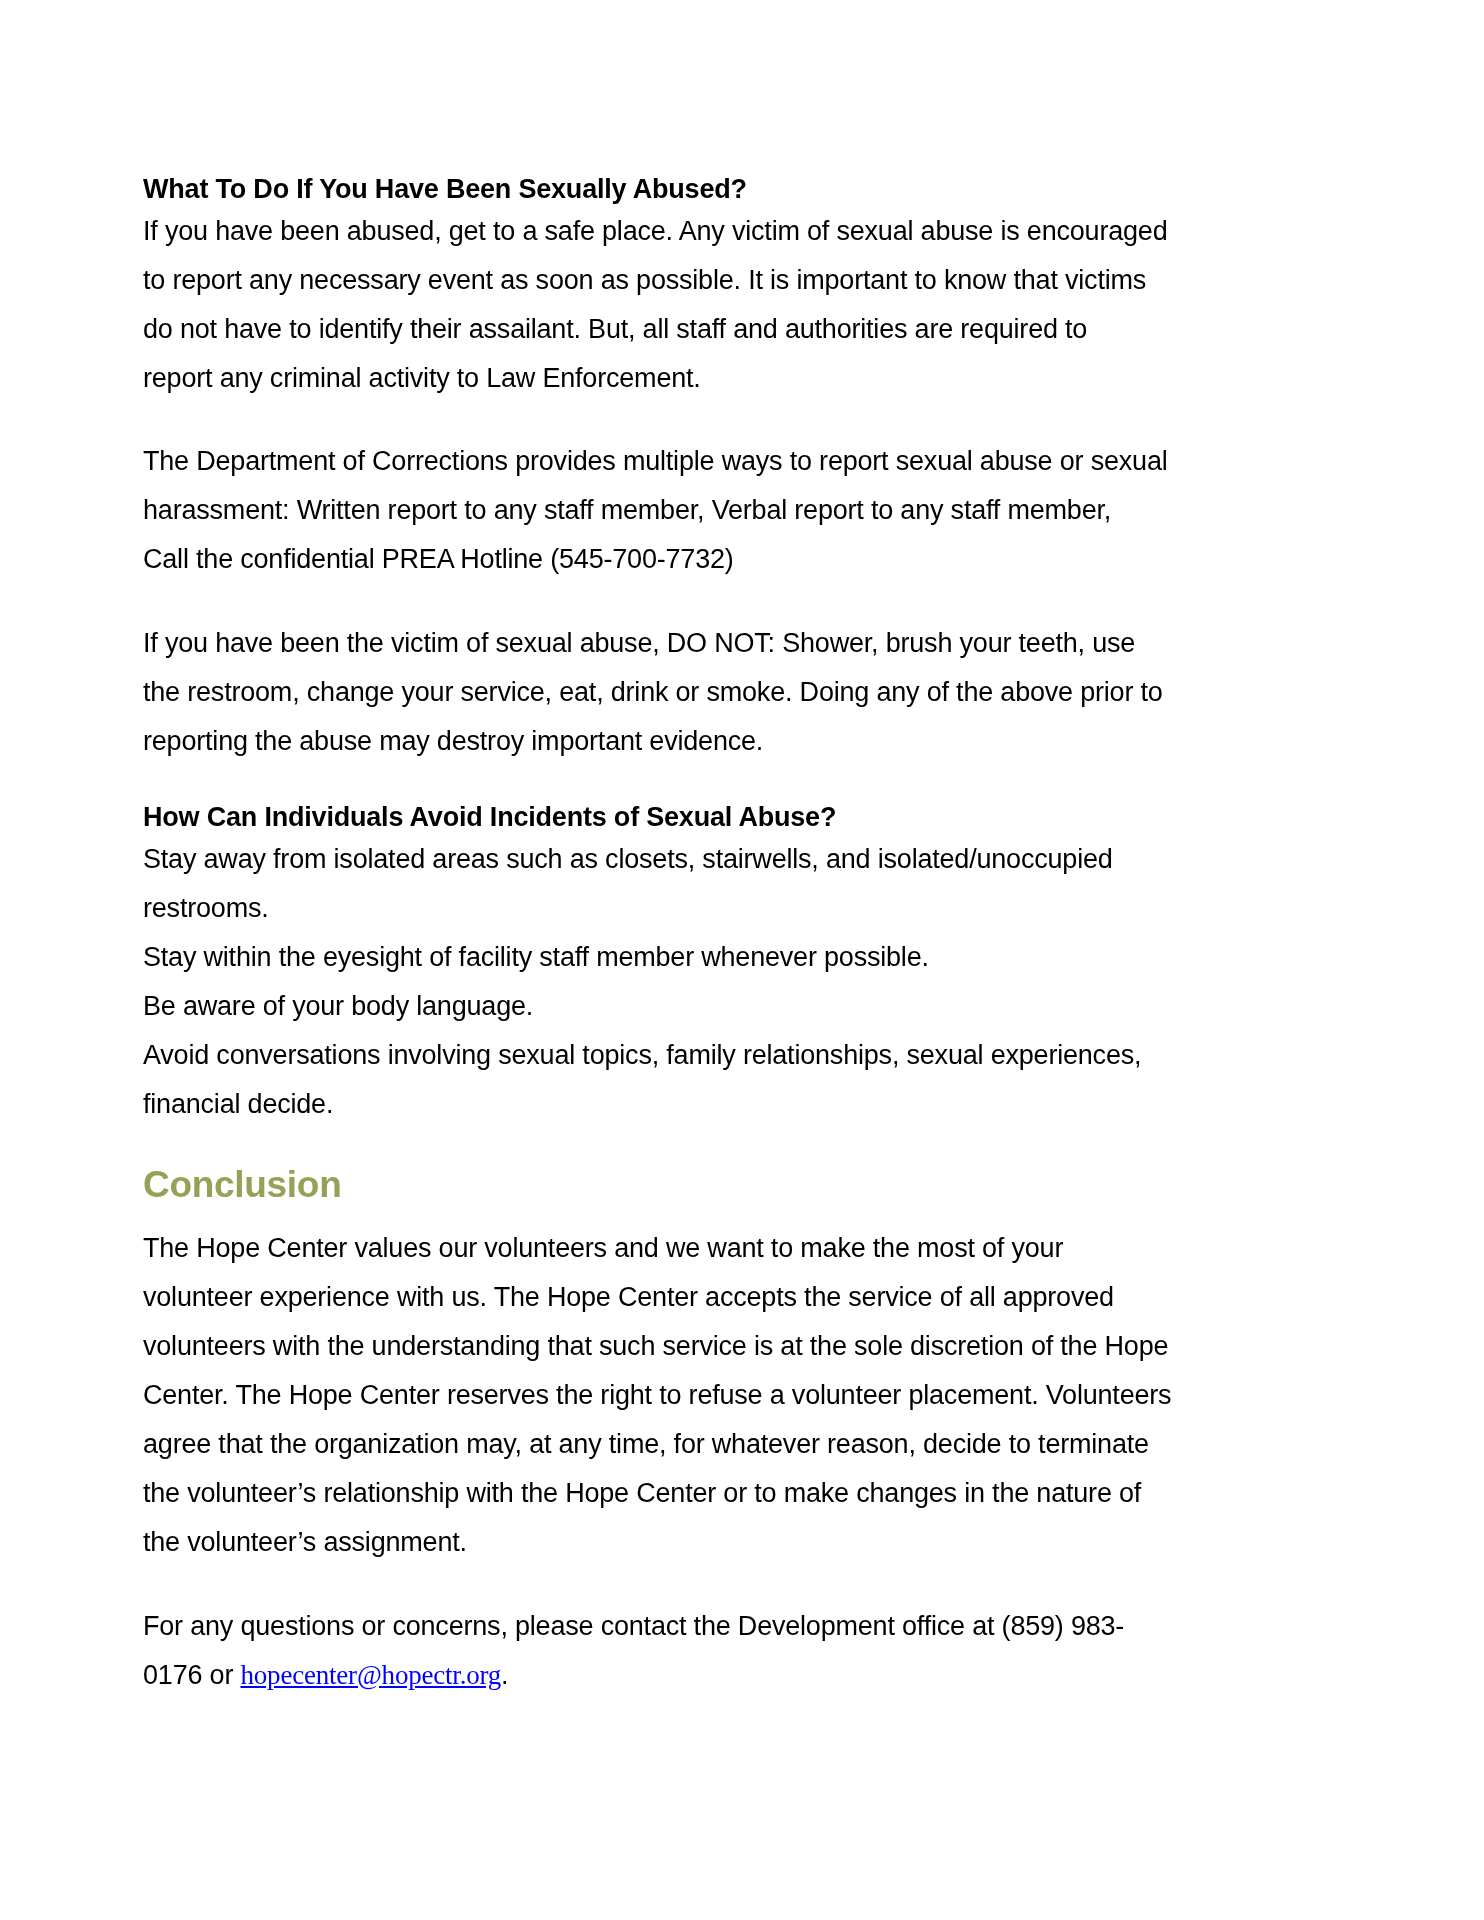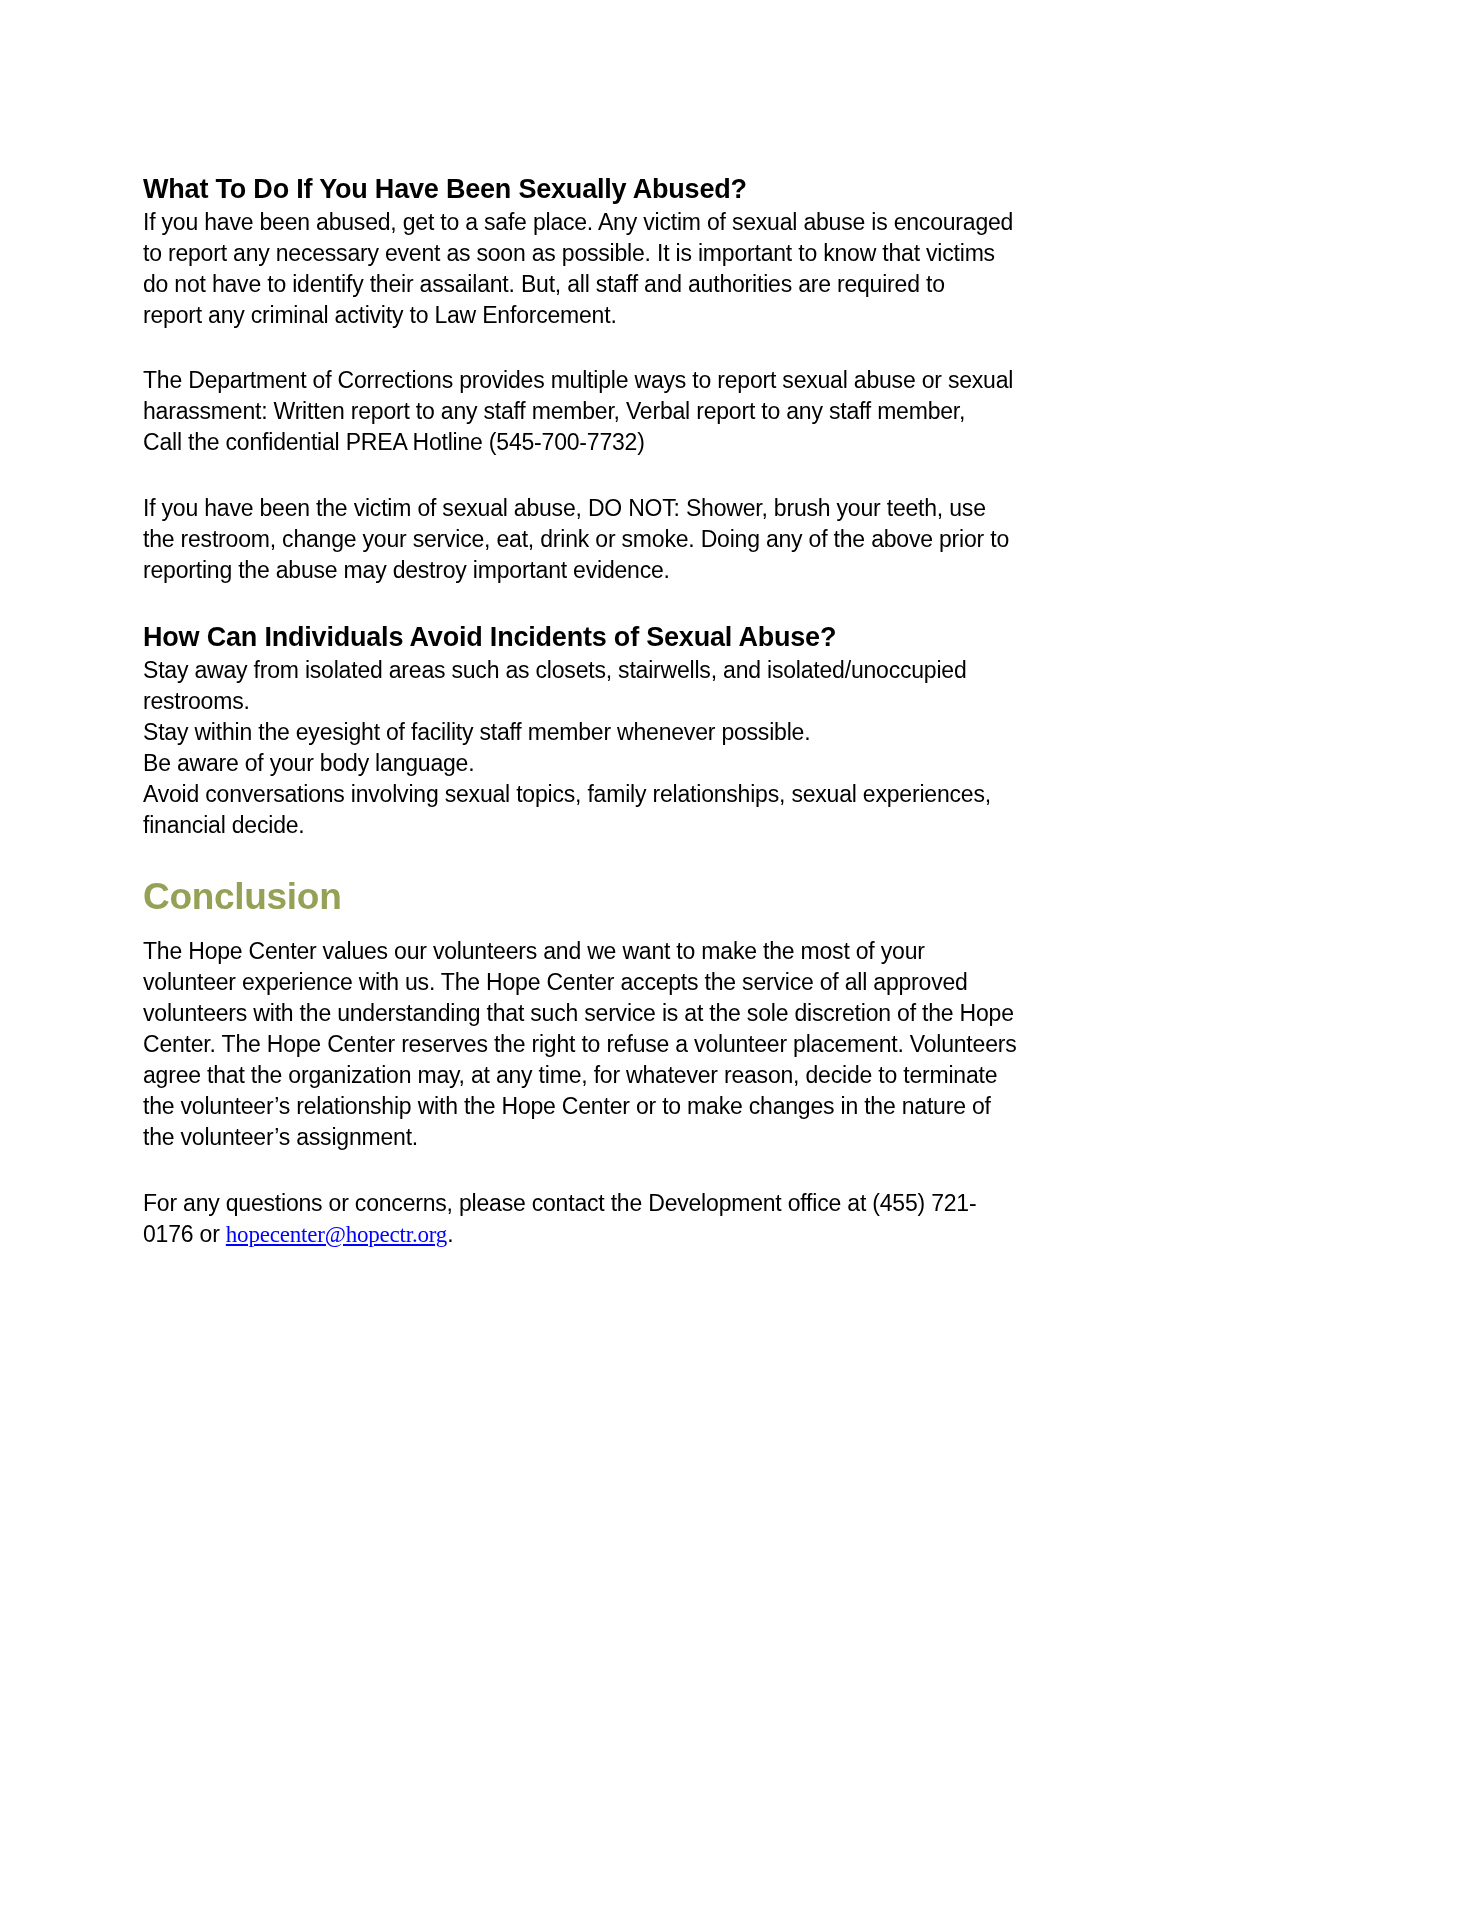--- a/index.html
+++ b/index.html
@@ -13,22 +13,22 @@
     overflow: hidden;
   }
   .page {
     width: 1292px;
     height: 1920px;
     background: #ffffff;
     padding: 172px 120px 0 143px;
   }
   .content { width: 1240px; }
   .body-text {
-    font-size: 23px;
-    line-height: 31px;
+    font-size: 27px;
+    line-height: 49px;
     white-space: pre-line;
     color: #000000;
     letter-spacing: -0.2px;
   }
   p.body-text { margin: 0 0 34.5px 0; }
   h2.q-heading {
     font-size: 27px;
     line-height: 34.5px;
     font-weight: bold;
     color: #000000;
@@ -85,16 +85,16 @@
     <h1 class="conclusion-heading">Conclusion</h1>
 
     <p class="body-text">The Hope Center values our volunteers and we want to make the most of your
 volunteer experience with us. The Hope Center accepts the service of all approved
 volunteers with the understanding that such service is at the sole discretion of the Hope
 Center. The Hope Center reserves the right to refuse a volunteer placement. Volunteers
 agree that the organization may, at any time, for whatever reason, decide to terminate
 the volunteer’s relationship with the Hope Center or to make changes in the nature of
 the volunteer’s assignment.</p>
 
-    <p class="body-text contact-para"><span class="contact-line">For any questions or concerns, please contact the Development office at (455) 721-</span><span class="contact-line"><span>0176 or </span><a class="email-link">hopecenter@hopectr.org</a><span>.</span></span></p>
+    <p class="body-text contact-para"><span class="contact-line">For any questions or concerns, please contact the Development office at (859) 983-</span><span class="contact-line"><span>0176 or </span><a class="email-link">hopecenter@hopectr.org</a><span>.</span></span></p>
 
   </div>
 </div>
 
 </body></html>

